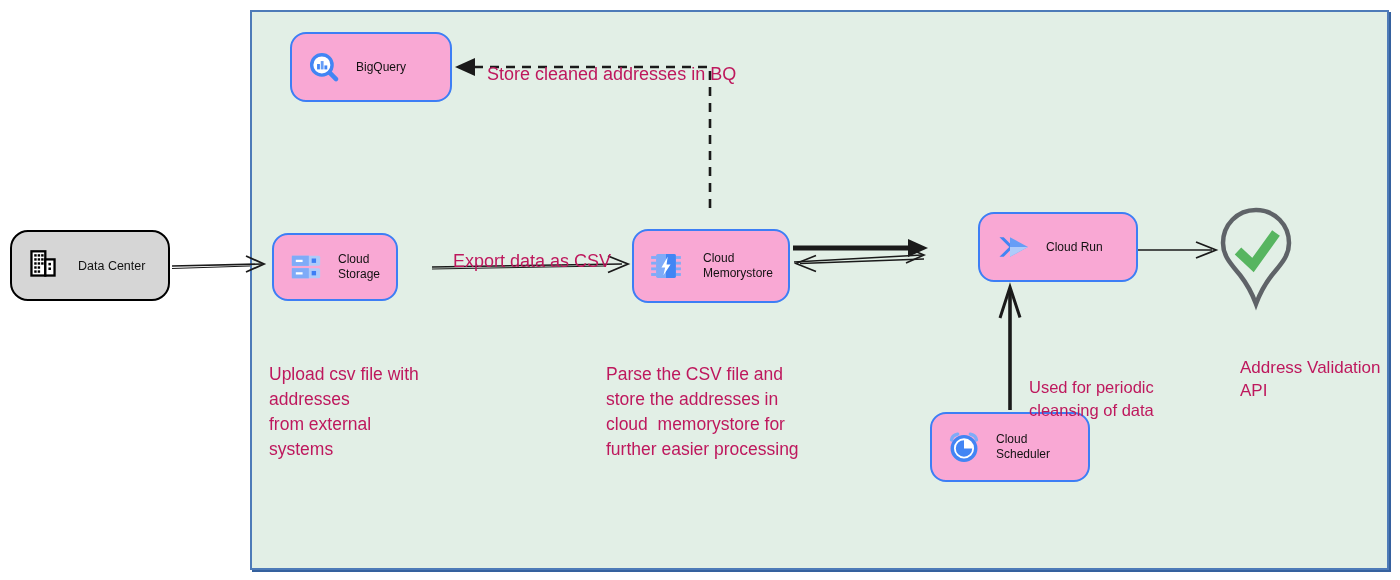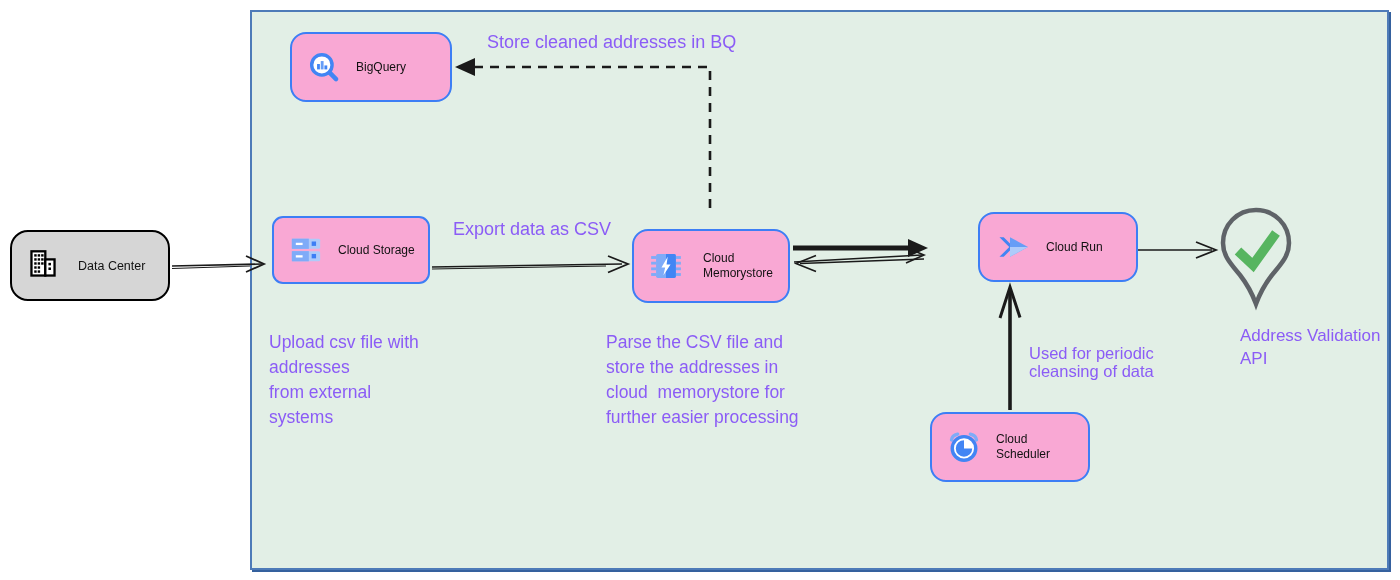--- a/index.html
+++ b/index.html
@@ -14,33 +14,33 @@
     padding:0 10px 0 15px;gap:15px;}
   .node .label{font-size:12px;color:#111;white-space:pre-line;line-height:15px;}
   .node .icon{display:flex;align-items:center;justify-content:center;flex:0 0 auto;}
 
   .node-datacenter{position:absolute;left:10px;top:230px;width:160px;height:71px;
     display:flex;align-items:center;box-sizing:border-box;background:#d6d6d6;
     border:2.5px solid #000;border-radius:18px;padding:0 10px 0 16px;gap:20px;}
   .node-datacenter .label{font-size:12.5px;color:#111;}
 
   .n-bigquery{left:290px;top:32px;width:162px;height:70px;}
-  .n-storage{left:272px;top:216px;width:158px;height:68px;border-radius:11px;}
+  .n-storage{left:272px;top:233px;width:126px;height:68px;}
   .n-memory{left:632px;top:229px;width:158px;height:74px;gap:20px;}
   .n-run{left:930px;top:212px;width:160px;height:70px;margin-left:48px;}
   .n-scheduler{left:930px;top:412px;width:160px;height:70px;}
 
   .pin-wrap{position:absolute;left:1216px;top:204px;width:80px;height:110px;}
 
-  .ann{position:absolute;color:#8b5cf6;white-space:pre-wrap;}
+  .ann{position:absolute;color:#be185d;white-space:pre-wrap;margin-top:32px;}
   .ann-store{left:487px;top:32px;font-size:18px;}
   .ann-export{left:453px;top:219px;font-size:18px;}
   .ann-upload{left:269px;top:330px;font-size:17.5px;line-height:25px;}
   .ann-parse{left:606px;top:330px;font-size:17.5px;line-height:25px;}
-  .ann-periodic{left:1029px;top:344px;font-size:16.5px;line-height:18px;}
+  .ann-periodic{left:1029px;top:344px;font-size:16.5px;line-height:23px;}
   .ann-address{left:1240px;top:324px;font-size:17px;line-height:23px;}
 
   .arrows{position:absolute;left:0;top:0;pointer-events:none;}
 </style>
 </head>
 <body>
 
 <div class="canvas">
 
   <div class="boundary"></div>

